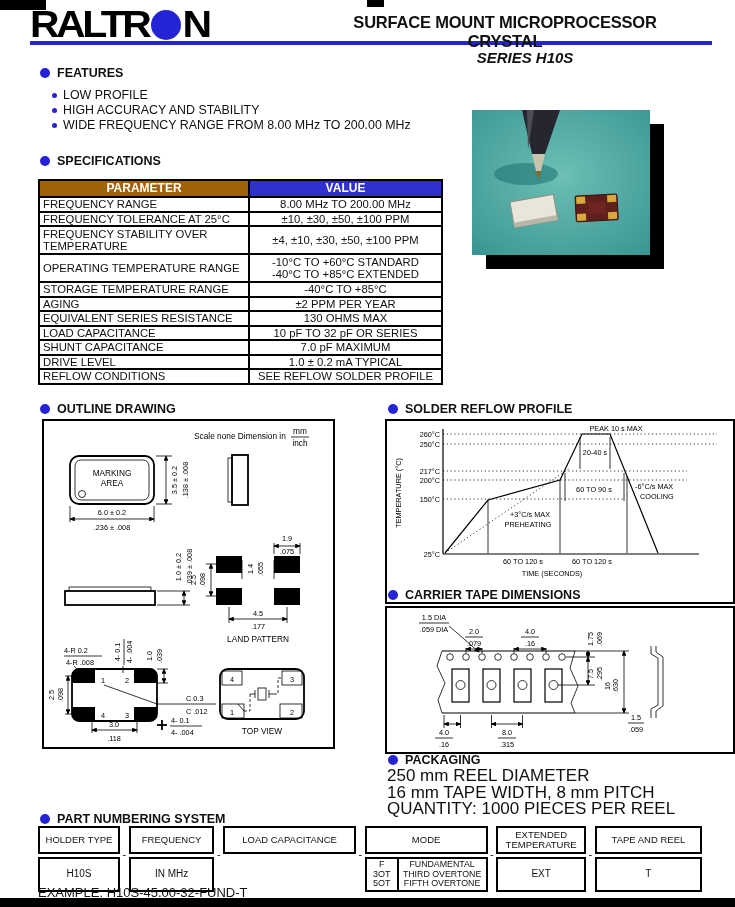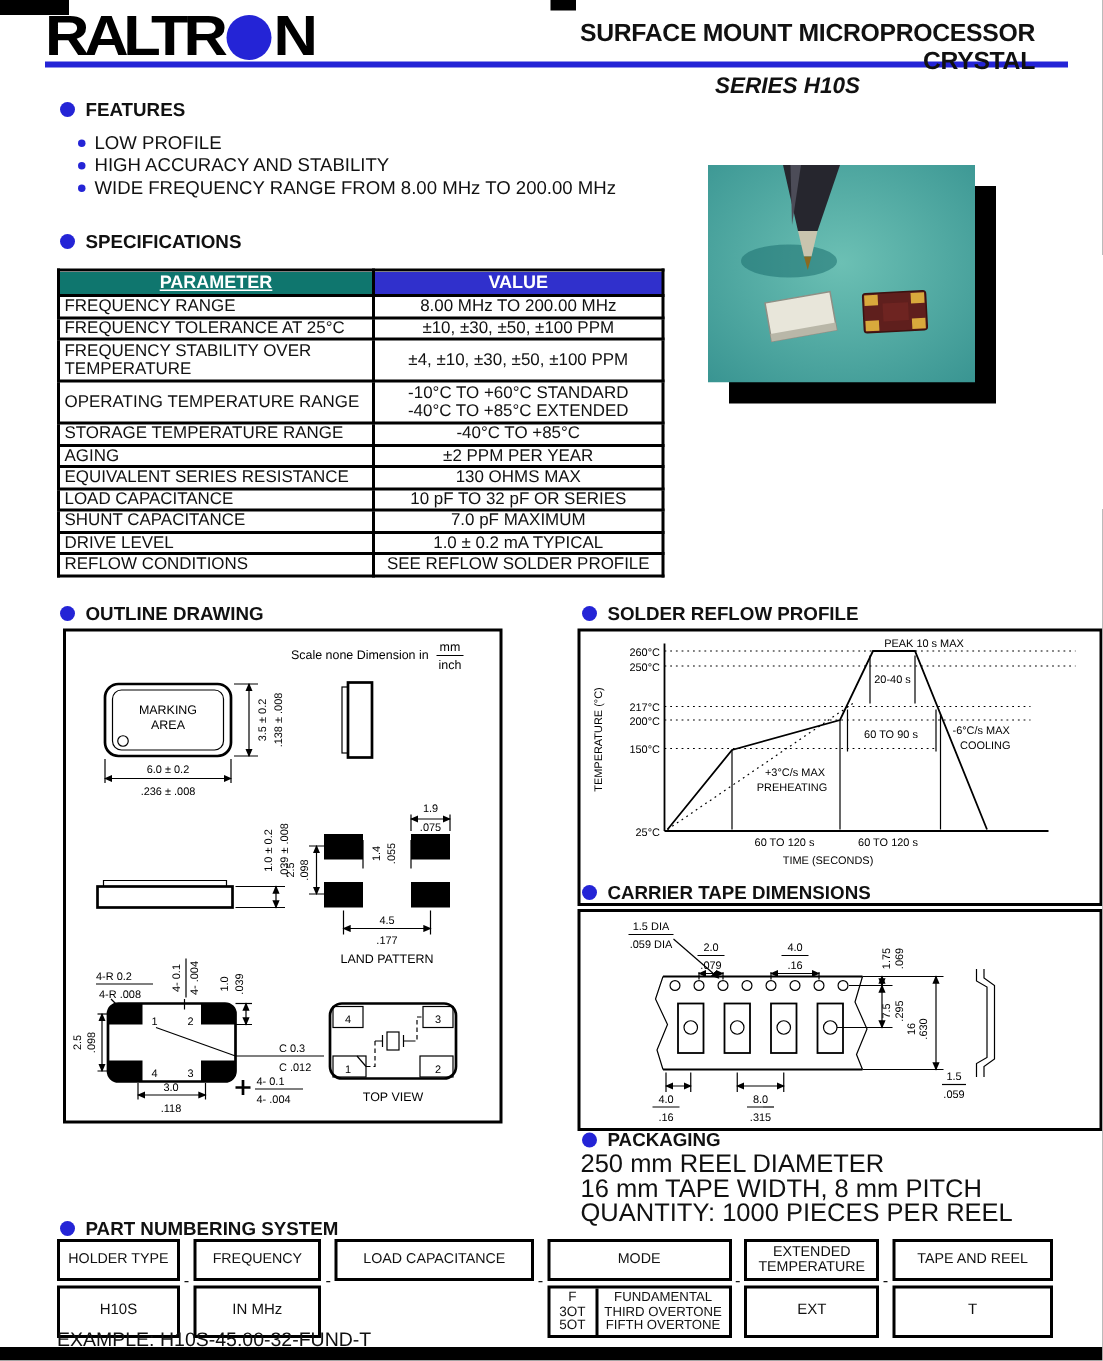--- a/index.html
+++ b/index.html
@@ -5,21 +5,21 @@
   html,body{margin:0;padding:0;background:#888;}
   #page{position:relative;width:735px;height:907px;background:#ffffff;margin:0 auto;
         font-family:"Liberation Sans",sans-serif;color:#111;overflow:hidden;}
   .abs{position:absolute;}
   .black{background:#000;}
   
   #logo{left:30px;top:5px;display:flex;align-items:center;height:38px;}
   .logo-txt{font-weight:bold;font-size:41px;letter-spacing:-3.5px;color:#000;transform:scaleY(.92);line-height:38px;}
   .logo-dot{width:30px;height:30px;border-radius:50%;margin:2px 1px 0 3px;}
   #blue-rule{left:30px;top:41px;width:682px;height:4px;}
-  #doc-title{top:13px;right:45px;width:370px;text-align:right;font-weight:bold;font-size:16.5px;letter-spacing:-.2px;}
+  #doc-title{top:13px;right:45px;width:370px;text-align:center;font-weight:bold;font-size:16.5px;letter-spacing:-.2px;}
   #series{left:425px;top:49px;width:200px;text-align:center;font-weight:bold;font-style:italic;font-size:15px;}
   
   .sec-head{display:flex;align-items:center;gap:7px;font-weight:bold;font-size:12.5px;}
   .bullet{width:10px;height:10px;border-radius:50%;flex:0 0 auto;}
   .mini-bullet{width:5px;height:5px;border-radius:50%;flex:0 0 auto;margin-top:5px;}
   
   #features-list{left:52px;top:88px;font-size:12.4px;}
   #features-list .feat{display:flex;gap:6px;line-height:15px;}
   
   #photo-shadow{left:486px;top:124px;width:178px;height:145px;}
@@ -136,21 +136,21 @@
     <span class="bullet" style="background:#2424d6;"></span>
     <span>SPECIFICATIONS</span>
   </div>
   <table class="abs" id="spec-table">
     <colgroup>
         <col style="width:210px">
         <col style="width:193px">
       </colgroup>
     <tbody>
         <tr>
-      <th style="background:#0f766e;text-decoration:underline;">PARAMETER</th>
+      <th style="background:#a16207;">PARAMETER</th>
       <th style="background:#3030cc;">VALUE</th>
     </tr>
     <tr class="h1r">
           <td class="p">FREQUENCY RANGE</td>
           <td class="v">8.00 MHz TO 200.00 MHz</td>
         </tr>
     <tr class="h1r">
           <td class="p">FREQUENCY TOLERANCE AT 25°C</td>
           <td class="v">±10, ±30, ±50, ±100 PPM</td>
         </tr>

